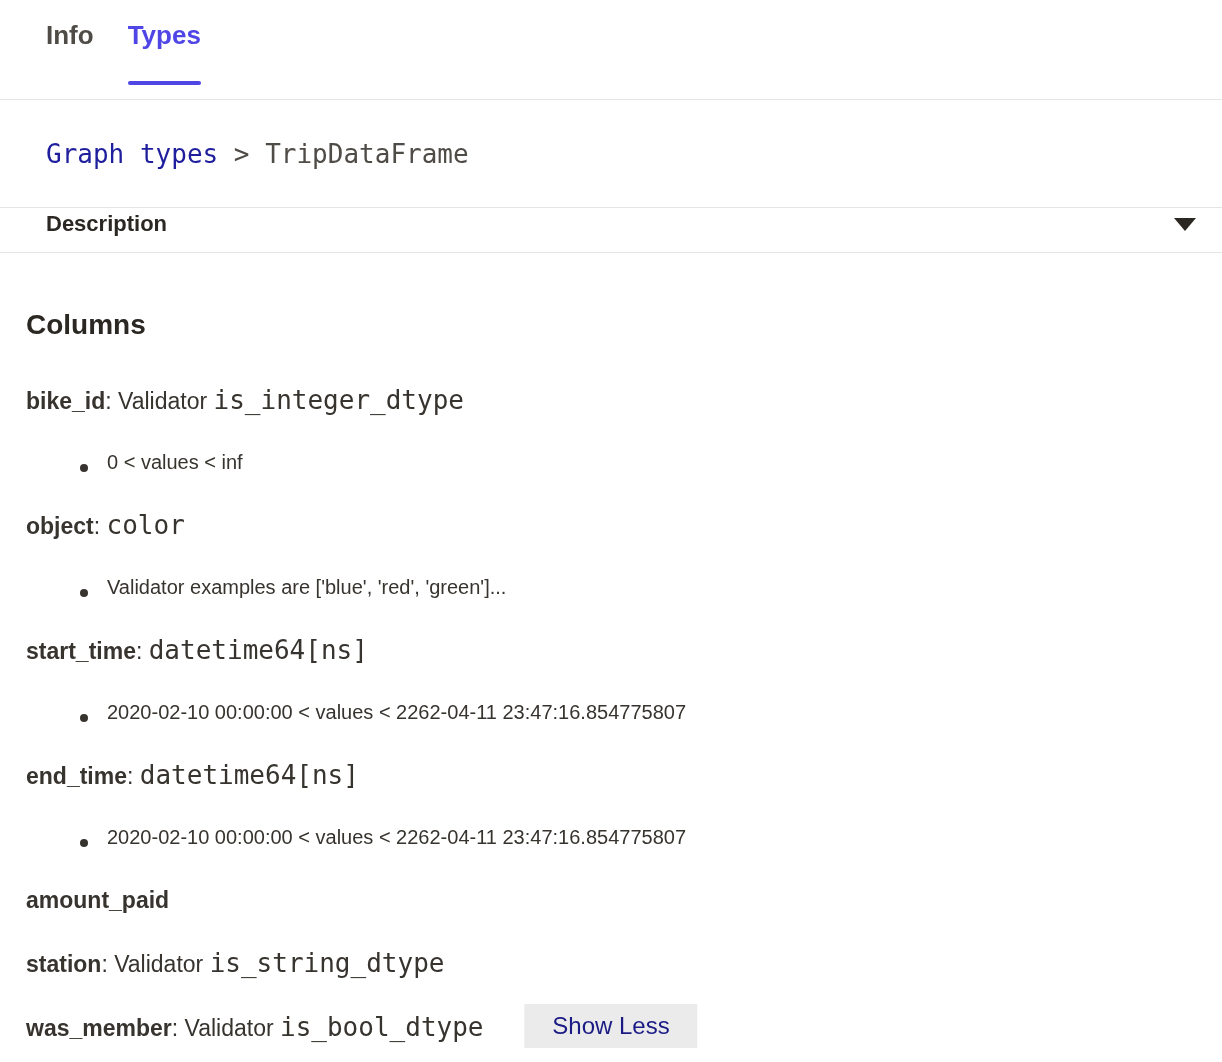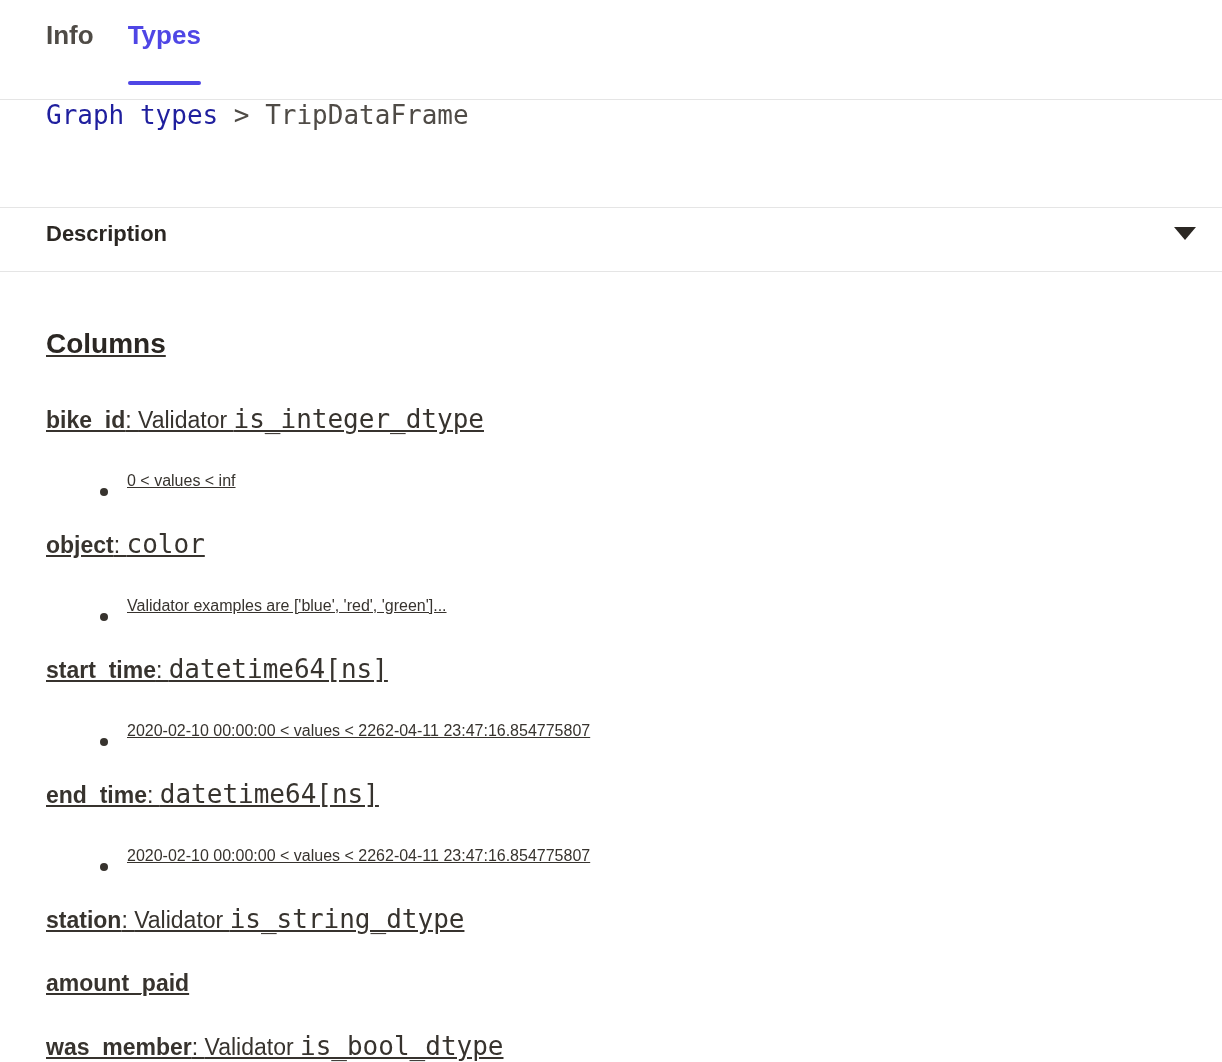--- a/index.html
+++ b/index.html
@@ -45,73 +45,73 @@
     left: 0; right: 0; bottom: -2px;
     height: 4px;
     background: var(--accent);
     border-radius: 2px;
   }
 
   
   .breadcrumb-row {
     height: 107px;
     display: flex;
-    align-items: flex-start;
+    align-items: center;
     padding: 0 46px;
     font-family: "DejaVu Sans Mono", "Liberation Mono", monospace;
     font-size: 26px;
     white-space: pre;
   }
   .crumb-link { color: var(--link-navy); cursor: pointer; }
   .crumb-sep { color: var(--text-gray); }
   .crumb-current { color: var(--text-gray); }
 
   
   .desc-row {
-    height: 65px;
+    height: 46px;
     border-top: 1px solid var(--border-light);
     border-bottom: 1px solid var(--border-light);
     display: flex;
     align-items: center;
     justify-content: space-between;
     padding: 0 26px 12px 46px;
     cursor: pointer;
   }
   .desc-label { font-size: 22px; font-weight: 700; color: #2b2723; }
   .caret {
     width: 0; height: 0;
     border-left: 11px solid transparent;
     border-right: 11px solid transparent;
     border-top: 13px solid #2b2723;
   }
 
   
-  .content { padding: 54px 46px 0 46px; text-decoration: underline; }
+  .content { padding: 54px 46px 0 26px; }
   .content h2 {
     font-size: 28px;
     font-weight: 700;
     line-height: 36px;
     color: #2b2723;
     margin: 0 0 42px 0;
   }
   .col-entry { margin-top: 33px; }
   .col-entry:first-child { margin-top: 15px; }
   .col-head { font-size: 23px; line-height: 30px; color: var(--text-dark); }
   .col-head strong { font-weight: 700; }
   .col-dtype {
     font-family: "DejaVu Sans Mono", "Liberation Mono", monospace;
     font-size: 26px;
     color: var(--text-dark);
   }
   .col-bullets { list-style: none; margin-top: 31px; }
   .col-bullets li {
     display: flex;
-    align-items: flex-end;
+    align-items: center;
     padding-left: 54px;
-    font-size: 16px;
+    font-size: 20px;
     line-height: 30px;
     color: var(--text-dark);
   }
   .bullet-dot {
     flex: 0 0 auto;
     width: 8px; height: 8px;
     border-radius: 50%;
     background: var(--text-dark);
     margin: 11px 19px 0 0;
   }
@@ -193,30 +193,31 @@
     <p class="col-head"><strong>end_time</strong><span>: </span><span></span><code class="col-dtype">datetime64[ns]</code></p>
     <ul class="col-bullets">
             <li>
               <span class="bullet-dot"></span>
               <span>2020-02-10 00:00:00 &lt; values &lt; 2262-04-11 23:47:16.854775807</span>
             </li>
           </ul>
   </div>
 
   <div class="col-entry">
+    <p class="col-head"><strong>amount_paid</strong><span></span><span></span></p>
+
+  </div>
+
+  <div class="col-entry">
     <p class="col-head"><strong>station</strong><span>: </span><span>Validator </span><code class="col-dtype">is_string_dtype</code></p>
 
   </div>
 
   <div class="col-entry">
-    <p class="col-head"><strong>amount_paid</strong><span></span><span></span></p>
-
-  </div>
-
-  <div class="col-entry">
     <p class="col-head"><strong>was_member</strong><span>: </span><span>Validator </span><code class="col-dtype">is_bool_dtype</code></p>
 
   </div>
 </div>
   </div>
 
+  <button class="show-less">Show Less</button>
 
 </div>
 
 </body></html>

